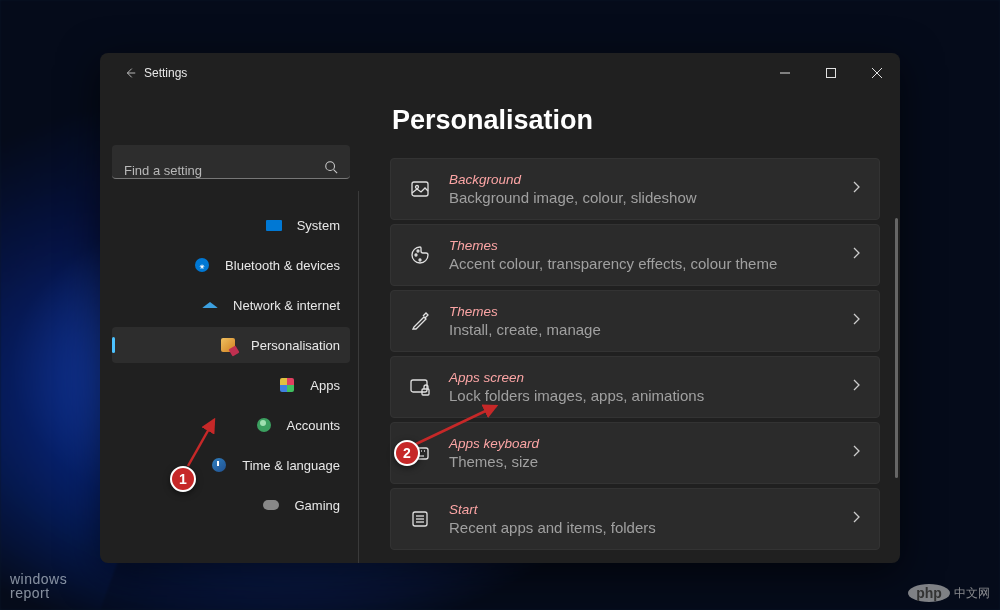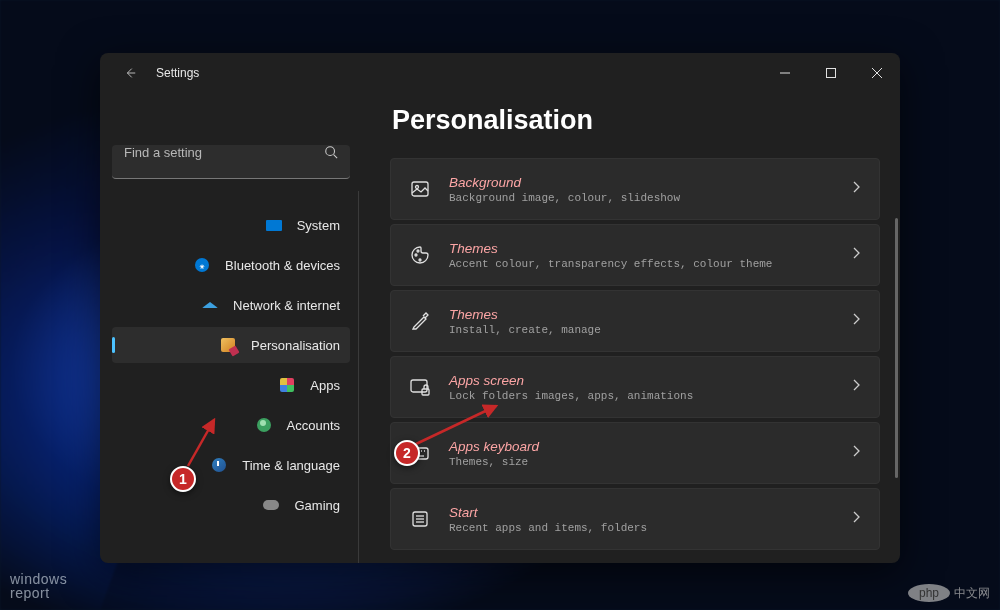--- a/index.html
+++ b/index.html
@@ -15,29 +15,29 @@
 
 .window {
   position: absolute; left: 100px; top: 53px; width: 800px; height: 510px;
   background: #202020; border-radius: 8px; color: #fff;
   display: flex; flex-direction: column;
   box-shadow: 0 10px 40px rgba(0,0,0,0.6);
 }
 
 .titlebar { height: 40px; display: flex; align-items: center; padding: 0 0 0 16px; }
 .back-btn { width: 28px; height: 28px; display: flex; align-items: center; justify-content: center; cursor: pointer; }
-.title { margin-left: 12px; font-size: 12px; color: #e8e8e8; }
+.title { font-size: 12px; color: #e8e8e8; }
 .winbtns { margin-left: auto; display: flex; }
 .winbtn { width: 46px; height: 32px; display: flex; align-items: center; justify-content: center; cursor: pointer; }
 .winbtn svg { stroke: #e0e0e0; fill: none; }
 
 .body { display: flex; flex: 1; overflow: hidden; }
 .sidebar { width: 262px; padding: 52px 12px 12px 12px; display: flex; flex-direction: column; gap: 4px; }
 
-.search { position: relative; height: 34px; background: #2d2d2d; border-radius: 4px; border-bottom: 1px solid #777; margin-bottom: 24px; display: flex; align-items: flex-start; padding: 0 12px; }
+.search { position: relative; height: 34px; background: #2d2d2d; border-radius: 4px; border-bottom: 1px solid #777; margin-bottom: 24px; display: flex; align-items: flex-end; padding: 0 12px; }
 .search input { flex: 1; background: transparent; border: none; outline: none; color: #fff; font-size: 13px; }
 .search input::placeholder { color: #b8b8b8; }
 .search .sicon { color: #ccc; }
 
 .navitem { height: 36px; display: flex; align-items: center; padding: 0 10px; border-radius: 4px; cursor: pointer; font-size: 13px; color: #e8e8e8; gap: 14px; position: relative; justify-content: flex-end; }
 .navitem.active { background: #2d2d2d; }
 .navitem.active::before { content: ""; position: absolute; left: 0; top: 10px; bottom: 10px; width: 3px; background: #4cc2ff; border-radius: 2px; }
 .navicon { width: 18px; height: 18px; display: flex; align-items: center; justify-content: center; }
 .ni-system { background: #0078d4; border-radius: 1px; width: 16px; height: 11px; }
 .ni-bt { background: #0078d4; border-radius: 50%; width: 14px; height: 14px; display:flex; align-items:center; justify-content:center; color:#fff; font-size:9px; }
@@ -52,32 +52,32 @@
 .ni-game { width:16px; height:10px; border-radius:5px; background:#888; }
 
 .divider { position: absolute; left: 258px; top: 138px; bottom: 0; width: 1px; background: #3a3a3a; }
 
 .content { flex: 1; padding: 12px 20px 12px 28px; overflow-y: auto; position: relative; }
 .content h1 { font-size: 27px; font-weight: 600; margin-bottom: 22px; margin-left: 2px; }
 .card { background: #2b2b2b; border: 1px solid #333; border-radius: 4px; height: 62px; display: flex; align-items: center; padding: 0 18px; margin-bottom: 4px; cursor: pointer; gap: 18px; }
 .card .cicon { width: 22px; height: 22px; display:flex; align-items:center; justify-content:center; color:#e8e8e8; }
 .card .ctext { flex: 1; display: flex; flex-direction: column; gap: 2px; }
 .card .ctitle { font-size: 13.5px; color: #fca5a5; font-style: italic; }
-.card .cdesc { font-size: 11px; color: #a0a0a0; font-family: Liberation Mono, monospace; }
+.card .cdesc { font-size: 15px; color: #a0a0a0; }
 .card .chev { color: #ccc; }
 
 .scrollbar { position: absolute; right: 2px; top: 165px; width: 3px; height: 260px; background: #666; border-radius: 2px; }
 
 .annot { position: absolute; width: 26px; height: 26px; border-radius: 50%; background: #c62828; border: 2px solid #fff; color: #fff; font-size: 14px; font-weight: 600; display: flex; align-items: center; justify-content: center; z-index: 10; box-shadow: 0 2px 6px rgba(0,0,0,0.5); }
 .arrow { position: absolute; z-index: 9; pointer-events: none; }
 
 .watermark-l { position: absolute; left: 10px; bottom: 10px; color: rgba(220,230,240,0.6); font-size: 14px; line-height: 0.95; font-weight: 300; letter-spacing: 0.5px; }
 .watermark-l b { font-weight: 400; text-align: center; }
 .watermark-r { position: absolute; right: 10px; bottom: 8px; color: rgba(180,180,180,0.75); font-size: 12px; display:flex; align-items:center; gap:4px; }
-.watermark-r .p { background: rgba(180,180,180,0.7); color:#333; border-radius:50%; width:42px; height:18px; display:flex; align-items:center; justify-content:center; font-size:12px; font-weight:400; }
+.watermark-r .p { background: rgba(180,180,180,0.7); color:#333; border-radius:50%; width:42px; height:18px; display:flex; align-items:center; justify-content:center; font-size:14px; font-weight:700; }
 </style>
 </head>
 <body>
 
 <div class="wallpaper"></div>
 
 <div class="window">
   <div class="titlebar">
     <div class="back-btn">
       <svg width="14" height="14" viewBox="0 0 16 16">

